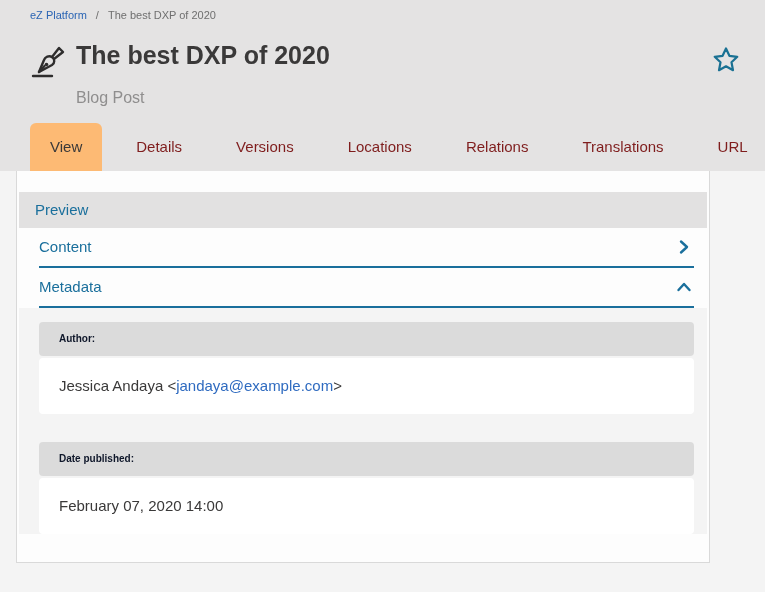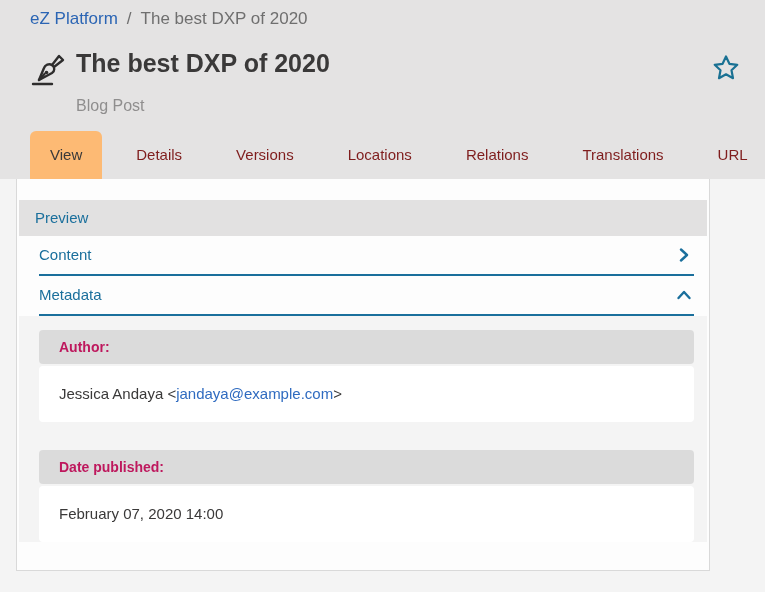--- a/index.html
+++ b/index.html
@@ -7,21 +7,21 @@
   body {
     font-family: "Liberation Sans", "DejaVu Sans", sans-serif;
     background: #f4f4f4;
     color: #3b3b3b;
     overflow: hidden;
   }
   
   .top-zone { background: #e4e3e3; }
   .breadcrumb {
     padding: 9px 30px 0 30px;
-    font-size: 17px;
+    font-size: 11px;
     display: flex;
     align-items: center;
     gap: 9px;
   }
   .breadcrumb a { color: #2b65b4; text-decoration: none; cursor: pointer; }
   .breadcrumb .sep { color: #6f6f6f; }
   .breadcrumb .current { color: #6f6f6f; }
 
   .title-row {
     display: flex;
@@ -93,23 +93,23 @@
     padding: 14px 13px 0 20px;
   }
   .field { margin-bottom: 28px; }
   .field-header {
     background: #dbdbdb;
     border-radius: 4px;
     height: 34px;
     display: flex;
     align-items: center;
     padding-left: 20px;
-    font-size: 14px;
+    font-size: 10px;
     font-weight: bold;
-    color: #be185d;
+    color: #0f172a;
     margin-bottom: 2px;
   }
   .field-value {
     background: #ffffff;
     border-radius: 4px;
     height: 56px;
     display: flex;
     align-items: center;
     padding-left: 20px;
     font-size: 15px;

